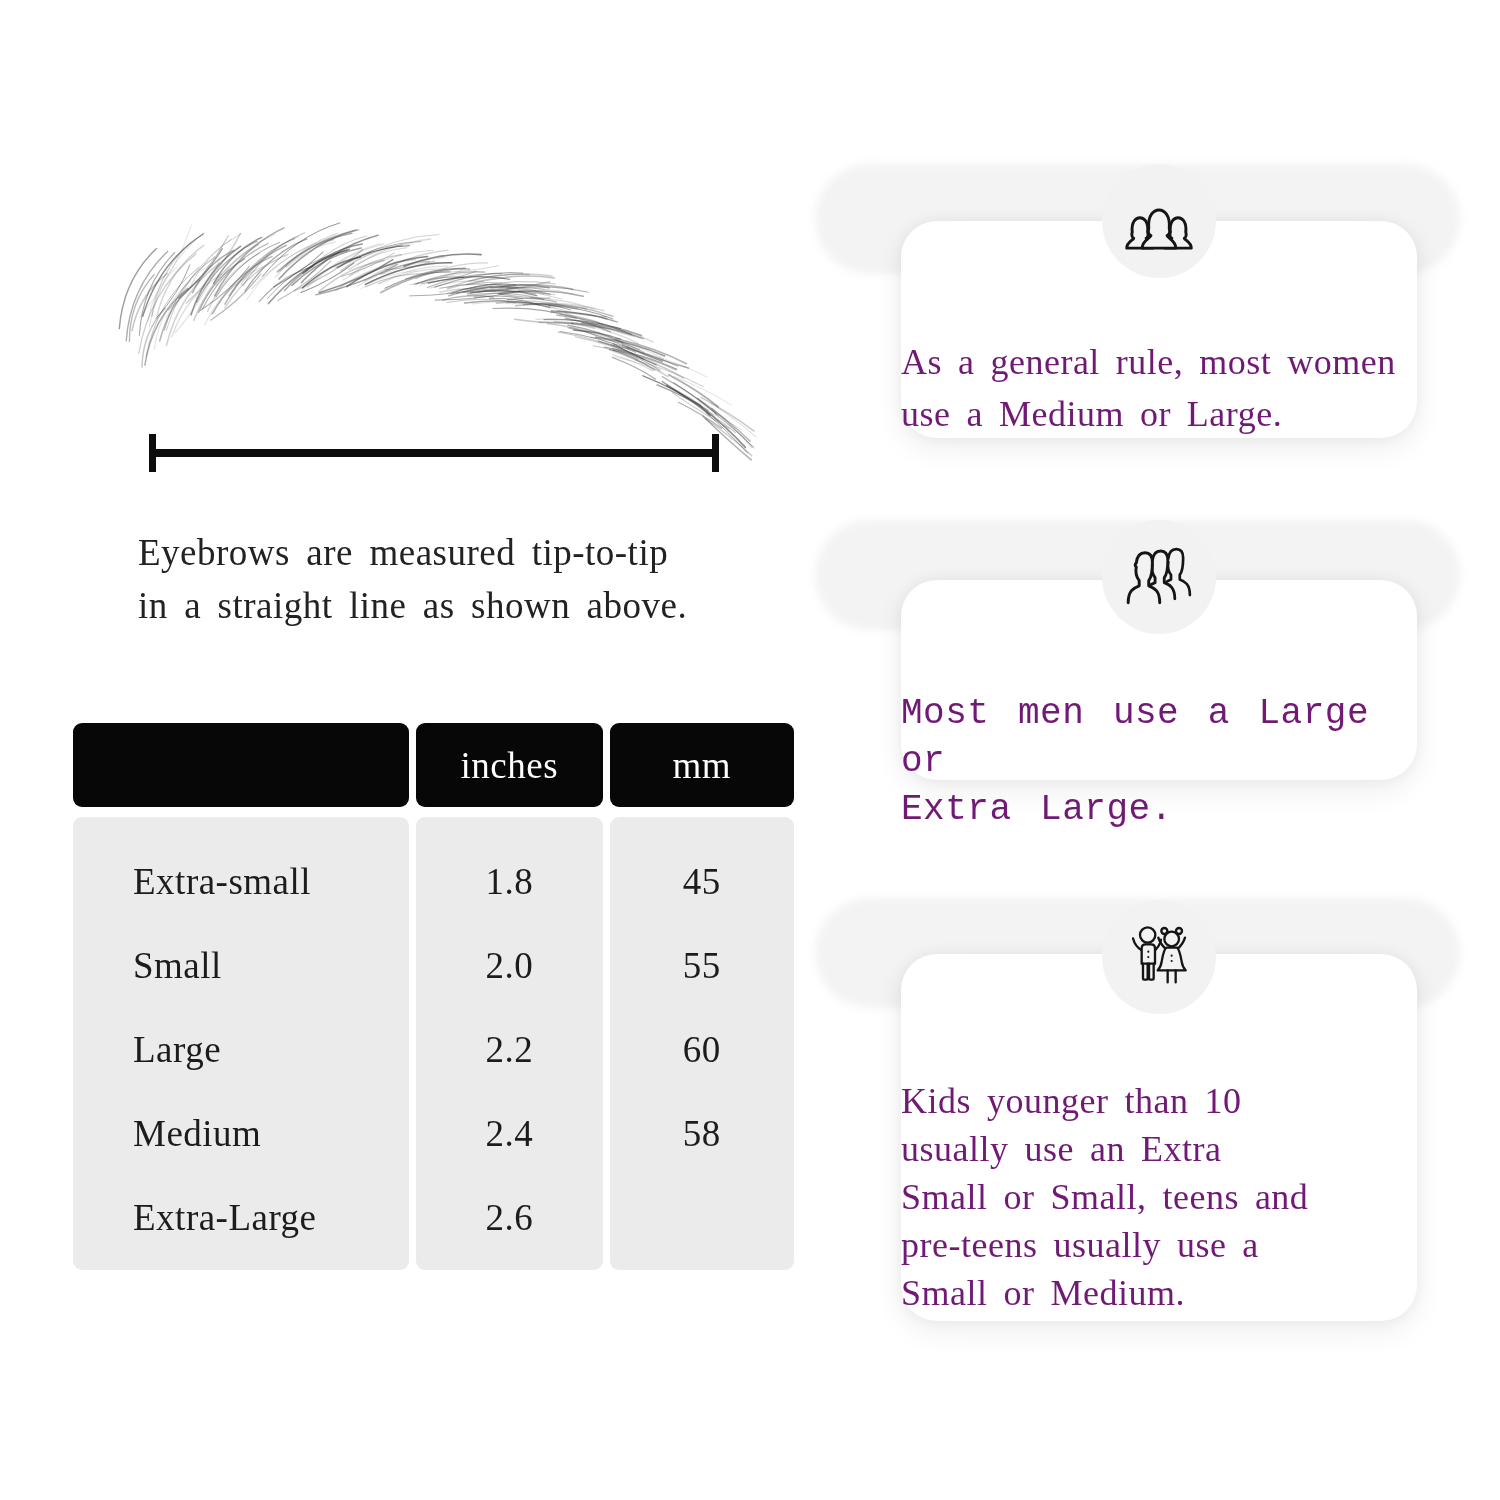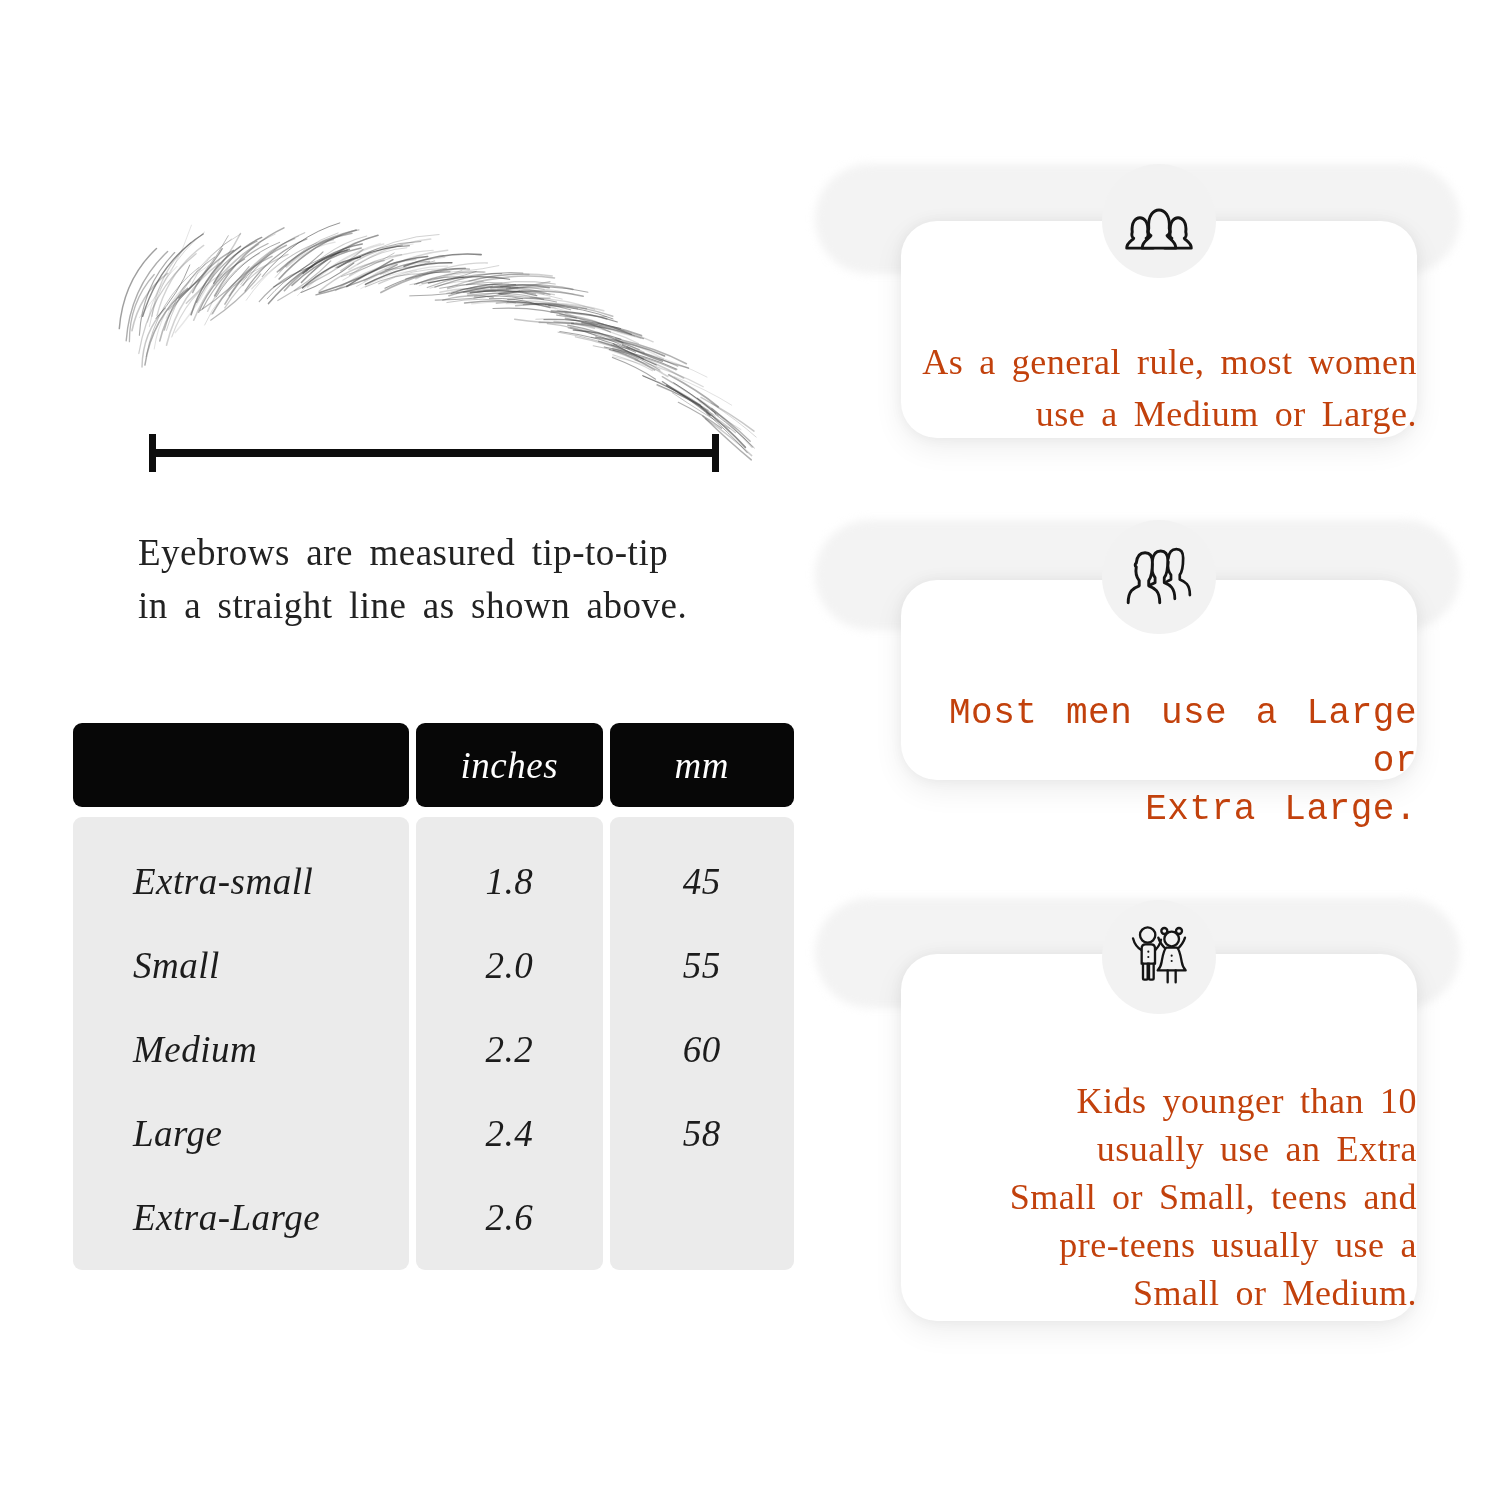--- a/index.html
+++ b/index.html
@@ -13,21 +13,21 @@
   .measure .bar{position:absolute;left:0;top:15px;width:100%;height:8px;background:#0d0d0d;}
   .measure .cap{position:absolute;top:0;width:7px;height:38px;background:#0d0d0d;}
   .measure .cap.left{left:0;}
   .measure .cap.right{right:0;}
   .caption{
     position:absolute;left:138px;top:526px;width:640px;
     font-size:37px;line-height:53px;white-space:pre-line;
     letter-spacing:0.5px;word-spacing:0.18em;color:#222;
   }
   
-  .size-table{position:absolute;left:73px;top:723px;width:721px;font-style:italic;}
+  .size-table{position:absolute;left:73px;top:723px;width:721px;}
   .tbl-head{display:flex;gap:7px;}
   .tbl-head .hcell{
     height:84px;background:#070707;border-radius:9px;color:#ffffff;
     display:flex;align-items:center;justify-content:center;
     font-size:37px;letter-spacing:0.5px;
   }
   .tbl-body{display:flex;gap:7px;margin-top:10px;}
   .tbl-col{background:#ebebeb;border-radius:9px;height:453px;padding-top:22px;box-sizing:border-box;}
   .c1{width:337px;}
   .c2{width:187px;}
@@ -43,22 +43,22 @@
   .card{
     position:absolute;left:901px;width:516px;background:#ffffff;border-radius:36px;z-index:2;
     box-shadow:0 10px 30px rgba(0,0,0,0.07),0 0 14px rgba(0,0,0,0.05);
   }
   .badge{
     position:absolute;left:1102px;width:114px;height:114px;border-radius:50%;
     background:#f2f2f2;z-index:3;display:flex;align-items:center;justify-content:center;
   }
   .badge svg{width:88px;height:auto;display:block;}
   .card-text{
-    position:absolute;left:0;width:100%;text-align:right;white-space:pre-line;
-    font-size:36px;color:#c2410c;letter-spacing:0.5px;word-spacing:0.18em;
+    position:absolute;left:0;width:100%;text-align:left;white-space:pre-line;
+    font-size:36px;color:#701a75;letter-spacing:0.5px;word-spacing:0.18em;
   }
   #card-1{top:221px;height:217px;}  #halo-1{top:164px;}  #badge-1{top:164px;}
   #card-1 .card-text{top:79px;line-height:52px;}
   #card-2{top:580px;height:200px;font-family:Liberation Mono, monospace;}  #halo-2{top:520px;}  #badge-2{top:520px;}
   #card-2 .card-text{top:74px;line-height:48px;}
   #card-3{top:954px;height:367px;}  #halo-3{top:898px;}  #badge-3{top:900px;}
   #card-3 .card-text{top:87px;line-height:48px;}
 </style>
 </head>
 <body>
@@ -310,22 +310,22 @@
   <div class="size-table">
     <div class="tbl-head">
       <div class="hcell c1"></div>
       <div class="hcell c2">inches</div>
       <div class="hcell c3">mm</div>
     </div>
     <div class="tbl-body">
       <div class="tbl-col c1">
         <div class="cell">Extra-small</div>
         <div class="cell">Small</div>
+        <div class="cell">Large</div>
         <div class="cell">Medium</div>
-        <div class="cell">Large</div>
         <div class="cell">Extra-Large</div>
       </div>
       <div class="tbl-col c2">
         <div class="cell">1.8</div>
         <div class="cell">2.0</div>
         <div class="cell">2.2</div>
         <div class="cell">2.4</div>
         <div class="cell">2.6</div>
       </div>
       <div class="tbl-col c3">

